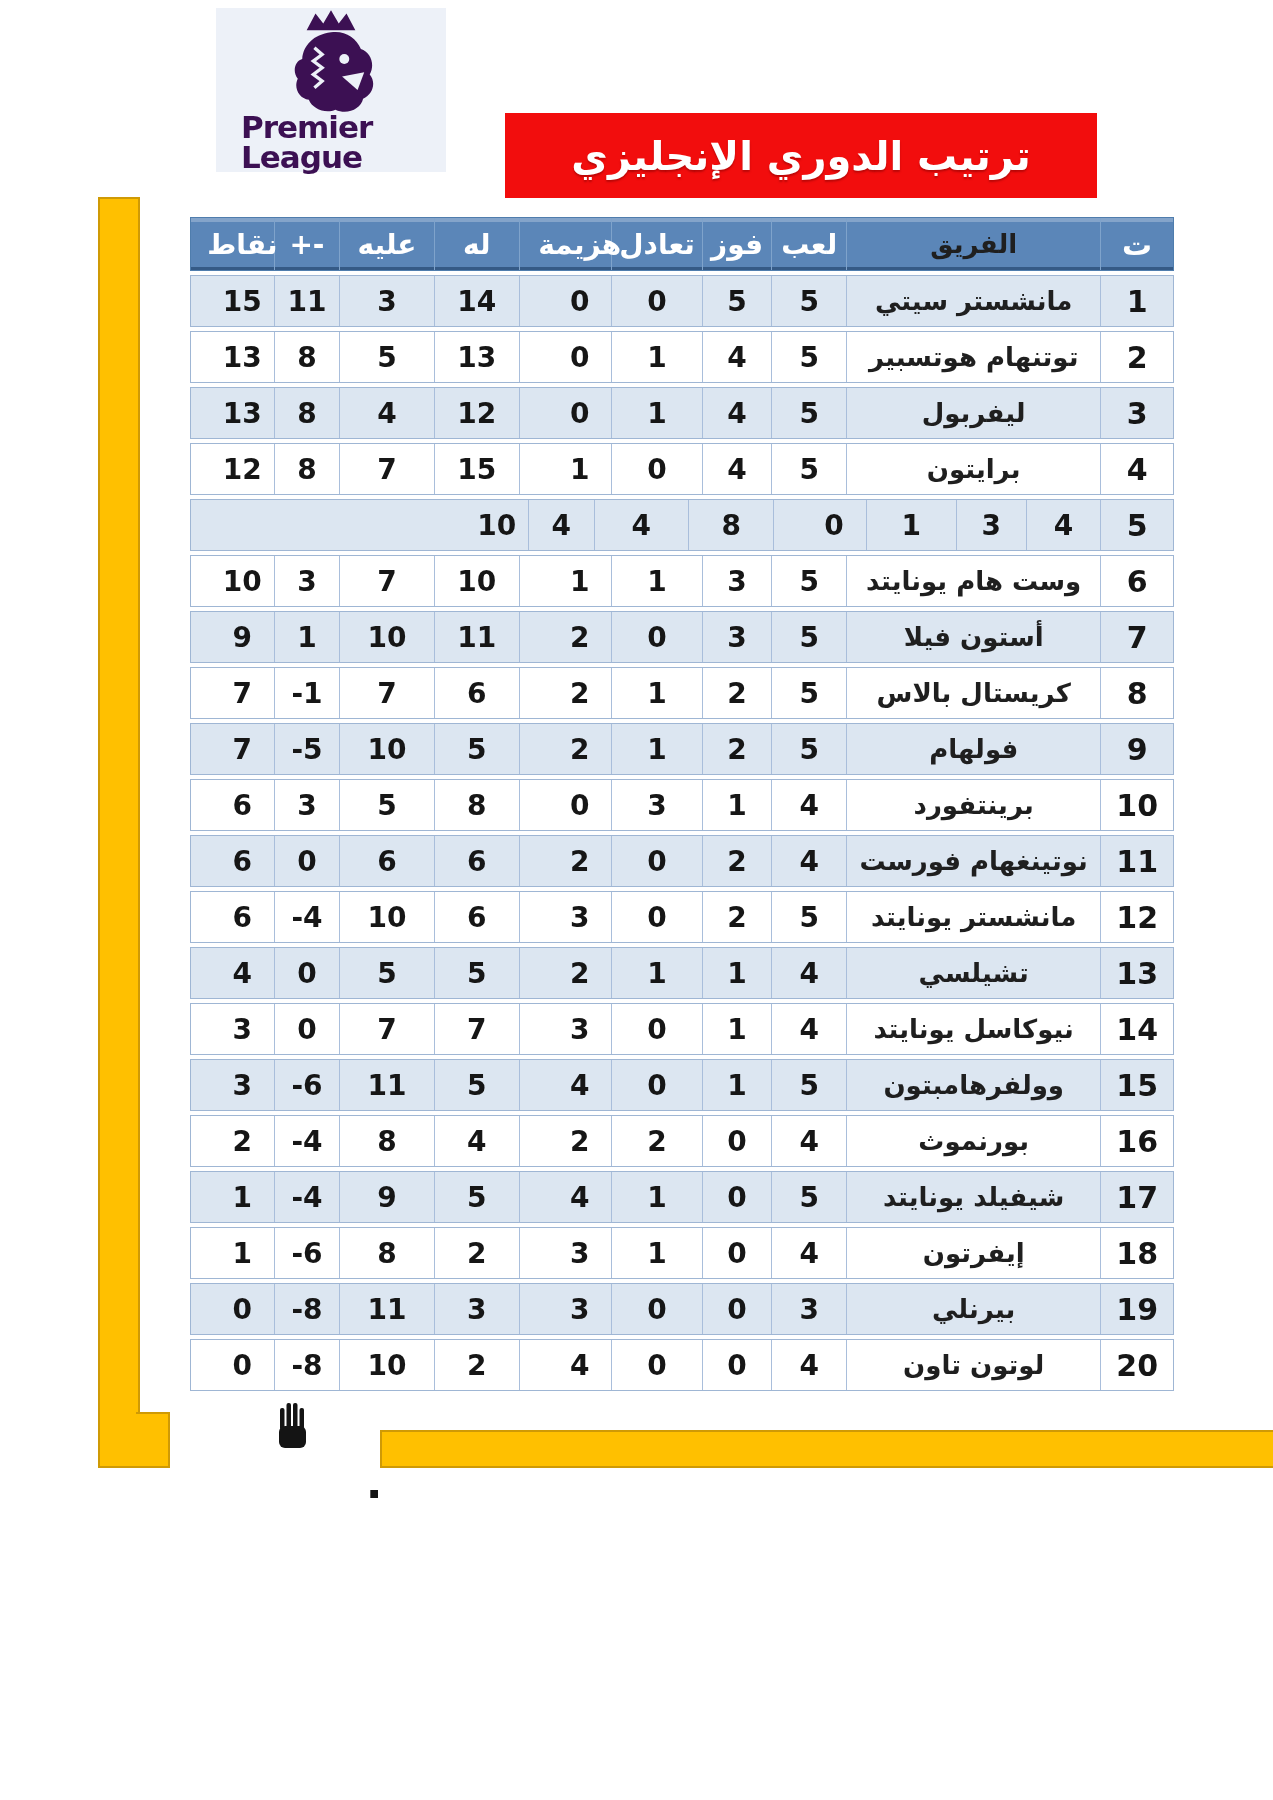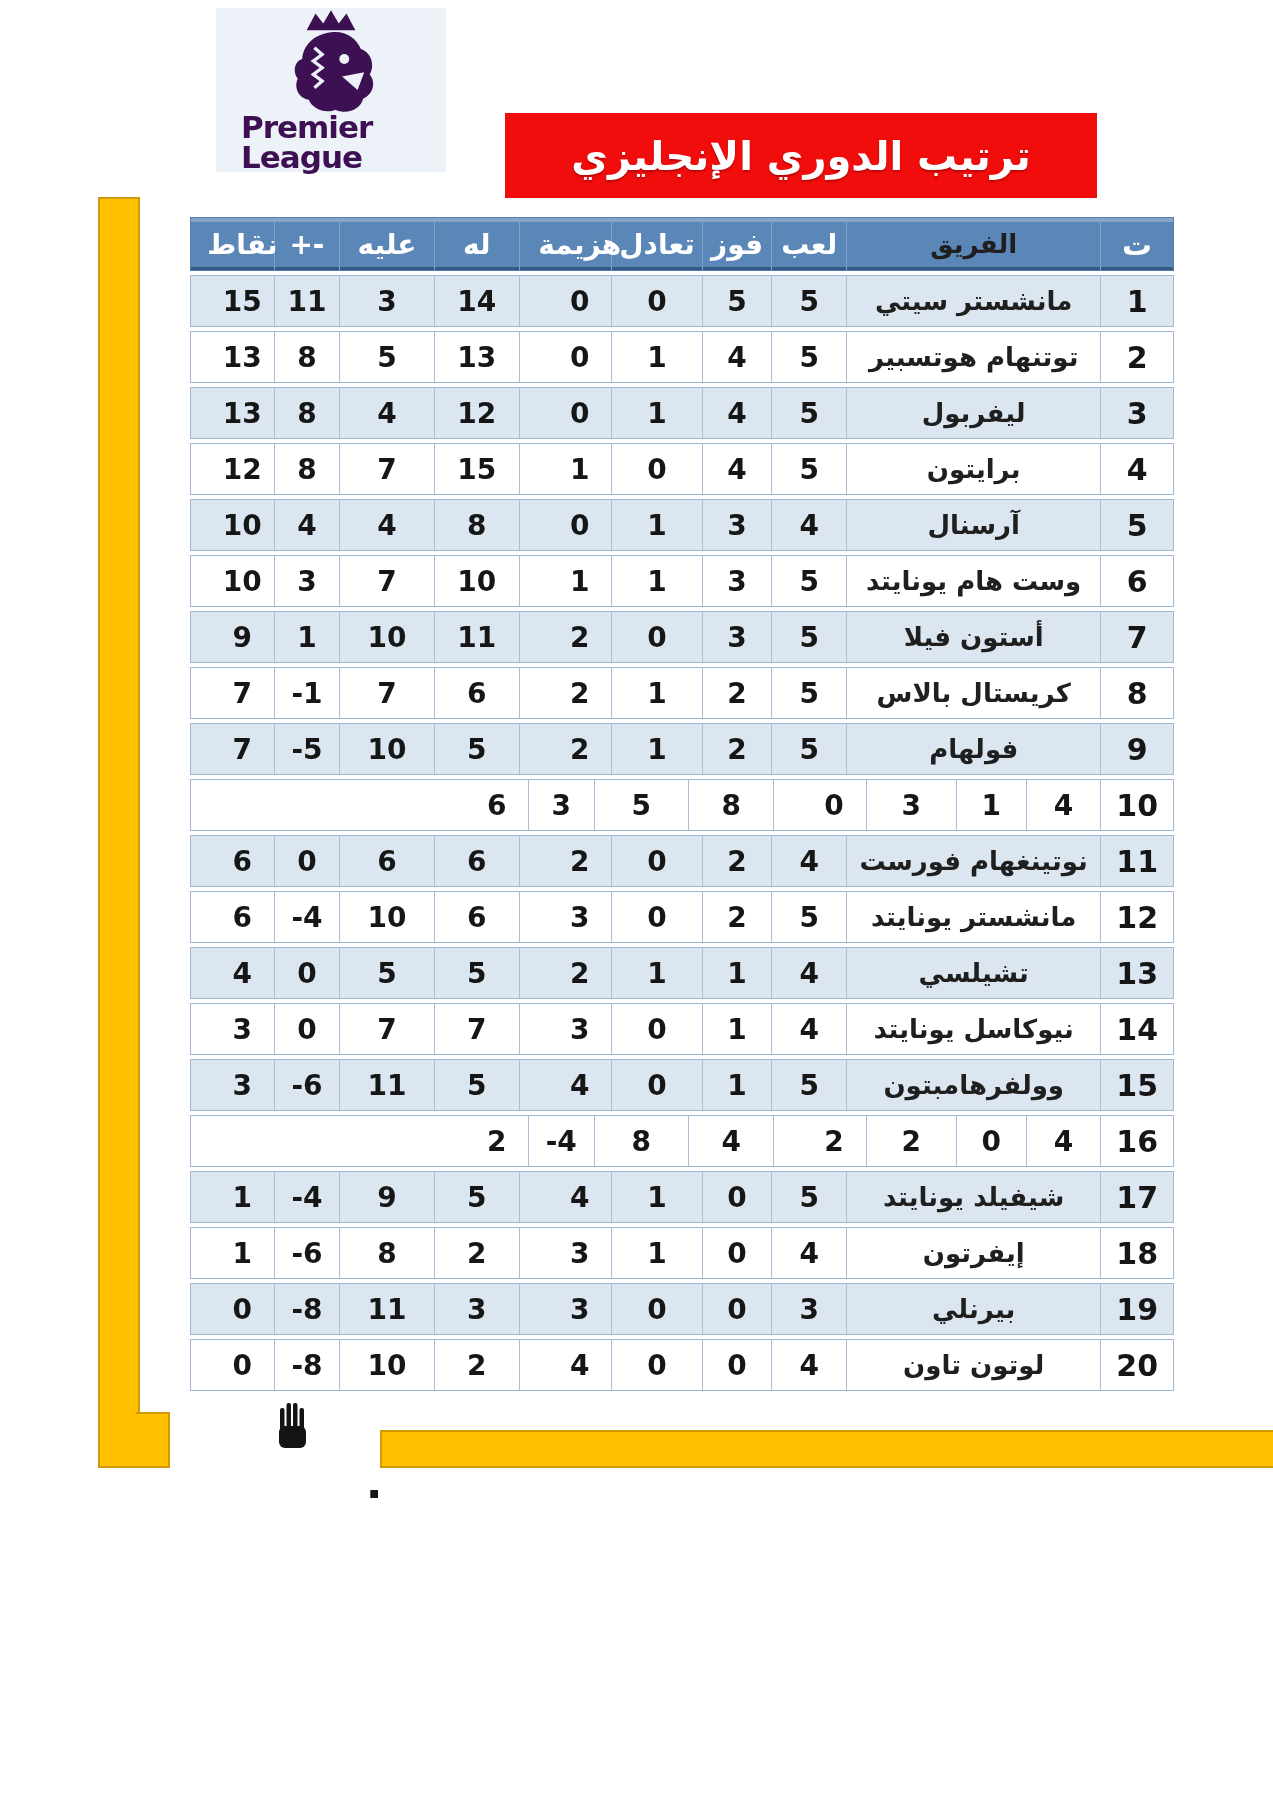--- a/index.html
+++ b/index.html
@@ -154,21 +154,20 @@
       <div class="cell c-draw num">0</div>
       <div class="cell c-loss num">1</div>
       <div class="cell c-gf num">15</div>
       <div class="cell c-ga num">7</div>
       <div class="cell c-gd num">8</div>
       <div class="cell c-pts num">12</div>
     </div>
 
     <div class="drow">
       <div class="cell c-rank num">5</div>
-      <div class="cell c-team">آرسنال</div>
       <div class="cell c-played num">4</div>
       <div class="cell c-win num">3</div>
       <div class="cell c-draw num">1</div>
       <div class="cell c-loss num">0</div>
       <div class="cell c-gf num">8</div>
       <div class="cell c-ga num">4</div>
       <div class="cell c-gd num">4</div>
       <div class="cell c-pts num">10</div>
     </div>
 
@@ -219,20 +218,21 @@
       <div class="cell c-draw num">1</div>
       <div class="cell c-loss num">2</div>
       <div class="cell c-gf num">5</div>
       <div class="cell c-ga num">10</div>
       <div class="cell c-gd num">-5</div>
       <div class="cell c-pts num">7</div>
     </div>
 
     <div class="drow">
       <div class="cell c-rank num">10</div>
+      <div class="cell c-team">برينتفورد</div>
       <div class="cell c-played num">4</div>
       <div class="cell c-win num">1</div>
       <div class="cell c-draw num">3</div>
       <div class="cell c-loss num">0</div>
       <div class="cell c-gf num">8</div>
       <div class="cell c-ga num">5</div>
       <div class="cell c-gd num">3</div>
       <div class="cell c-pts num">6</div>
     </div>
 
@@ -296,20 +296,21 @@
       <div class="cell c-draw num">0</div>
       <div class="cell c-loss num">4</div>
       <div class="cell c-gf num">5</div>
       <div class="cell c-ga num">11</div>
       <div class="cell c-gd num">-6</div>
       <div class="cell c-pts num">3</div>
     </div>
 
     <div class="drow">
       <div class="cell c-rank num">16</div>
+      <div class="cell c-team">بورنموث</div>
       <div class="cell c-played num">4</div>
       <div class="cell c-win num">0</div>
       <div class="cell c-draw num">2</div>
       <div class="cell c-loss num">2</div>
       <div class="cell c-gf num">4</div>
       <div class="cell c-ga num">8</div>
       <div class="cell c-gd num">-4</div>
       <div class="cell c-pts num">2</div>
     </div>
 

